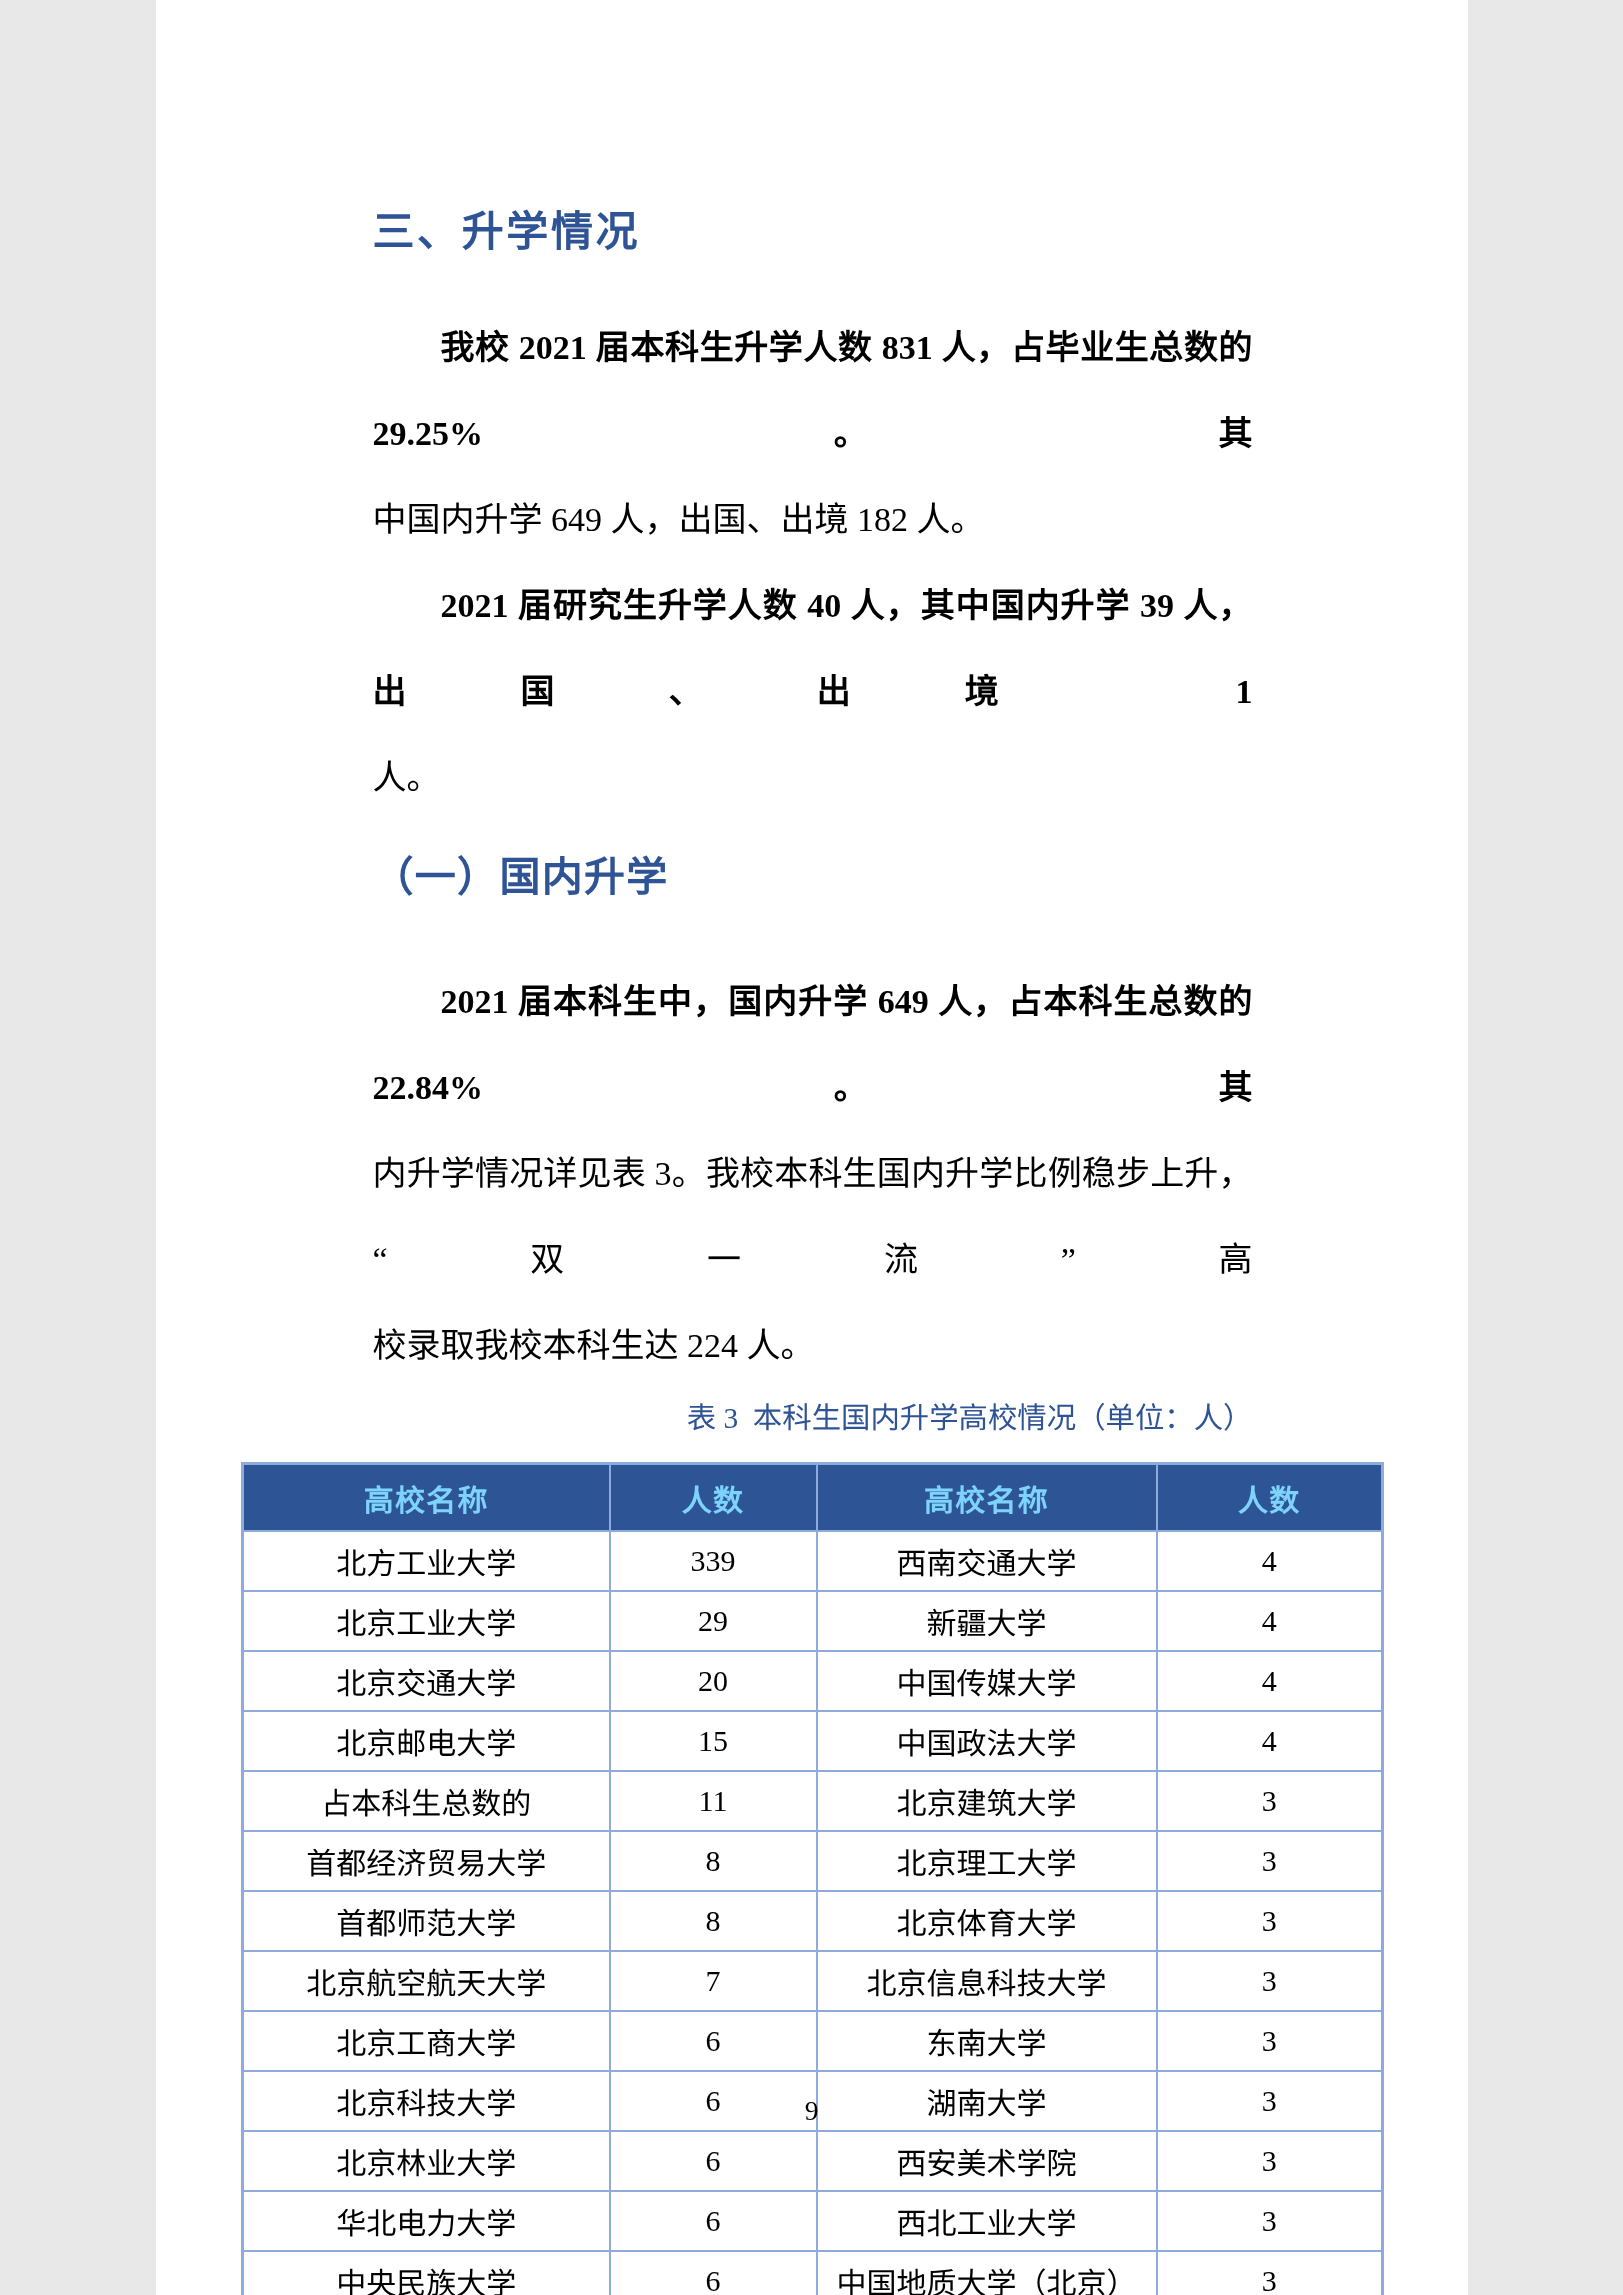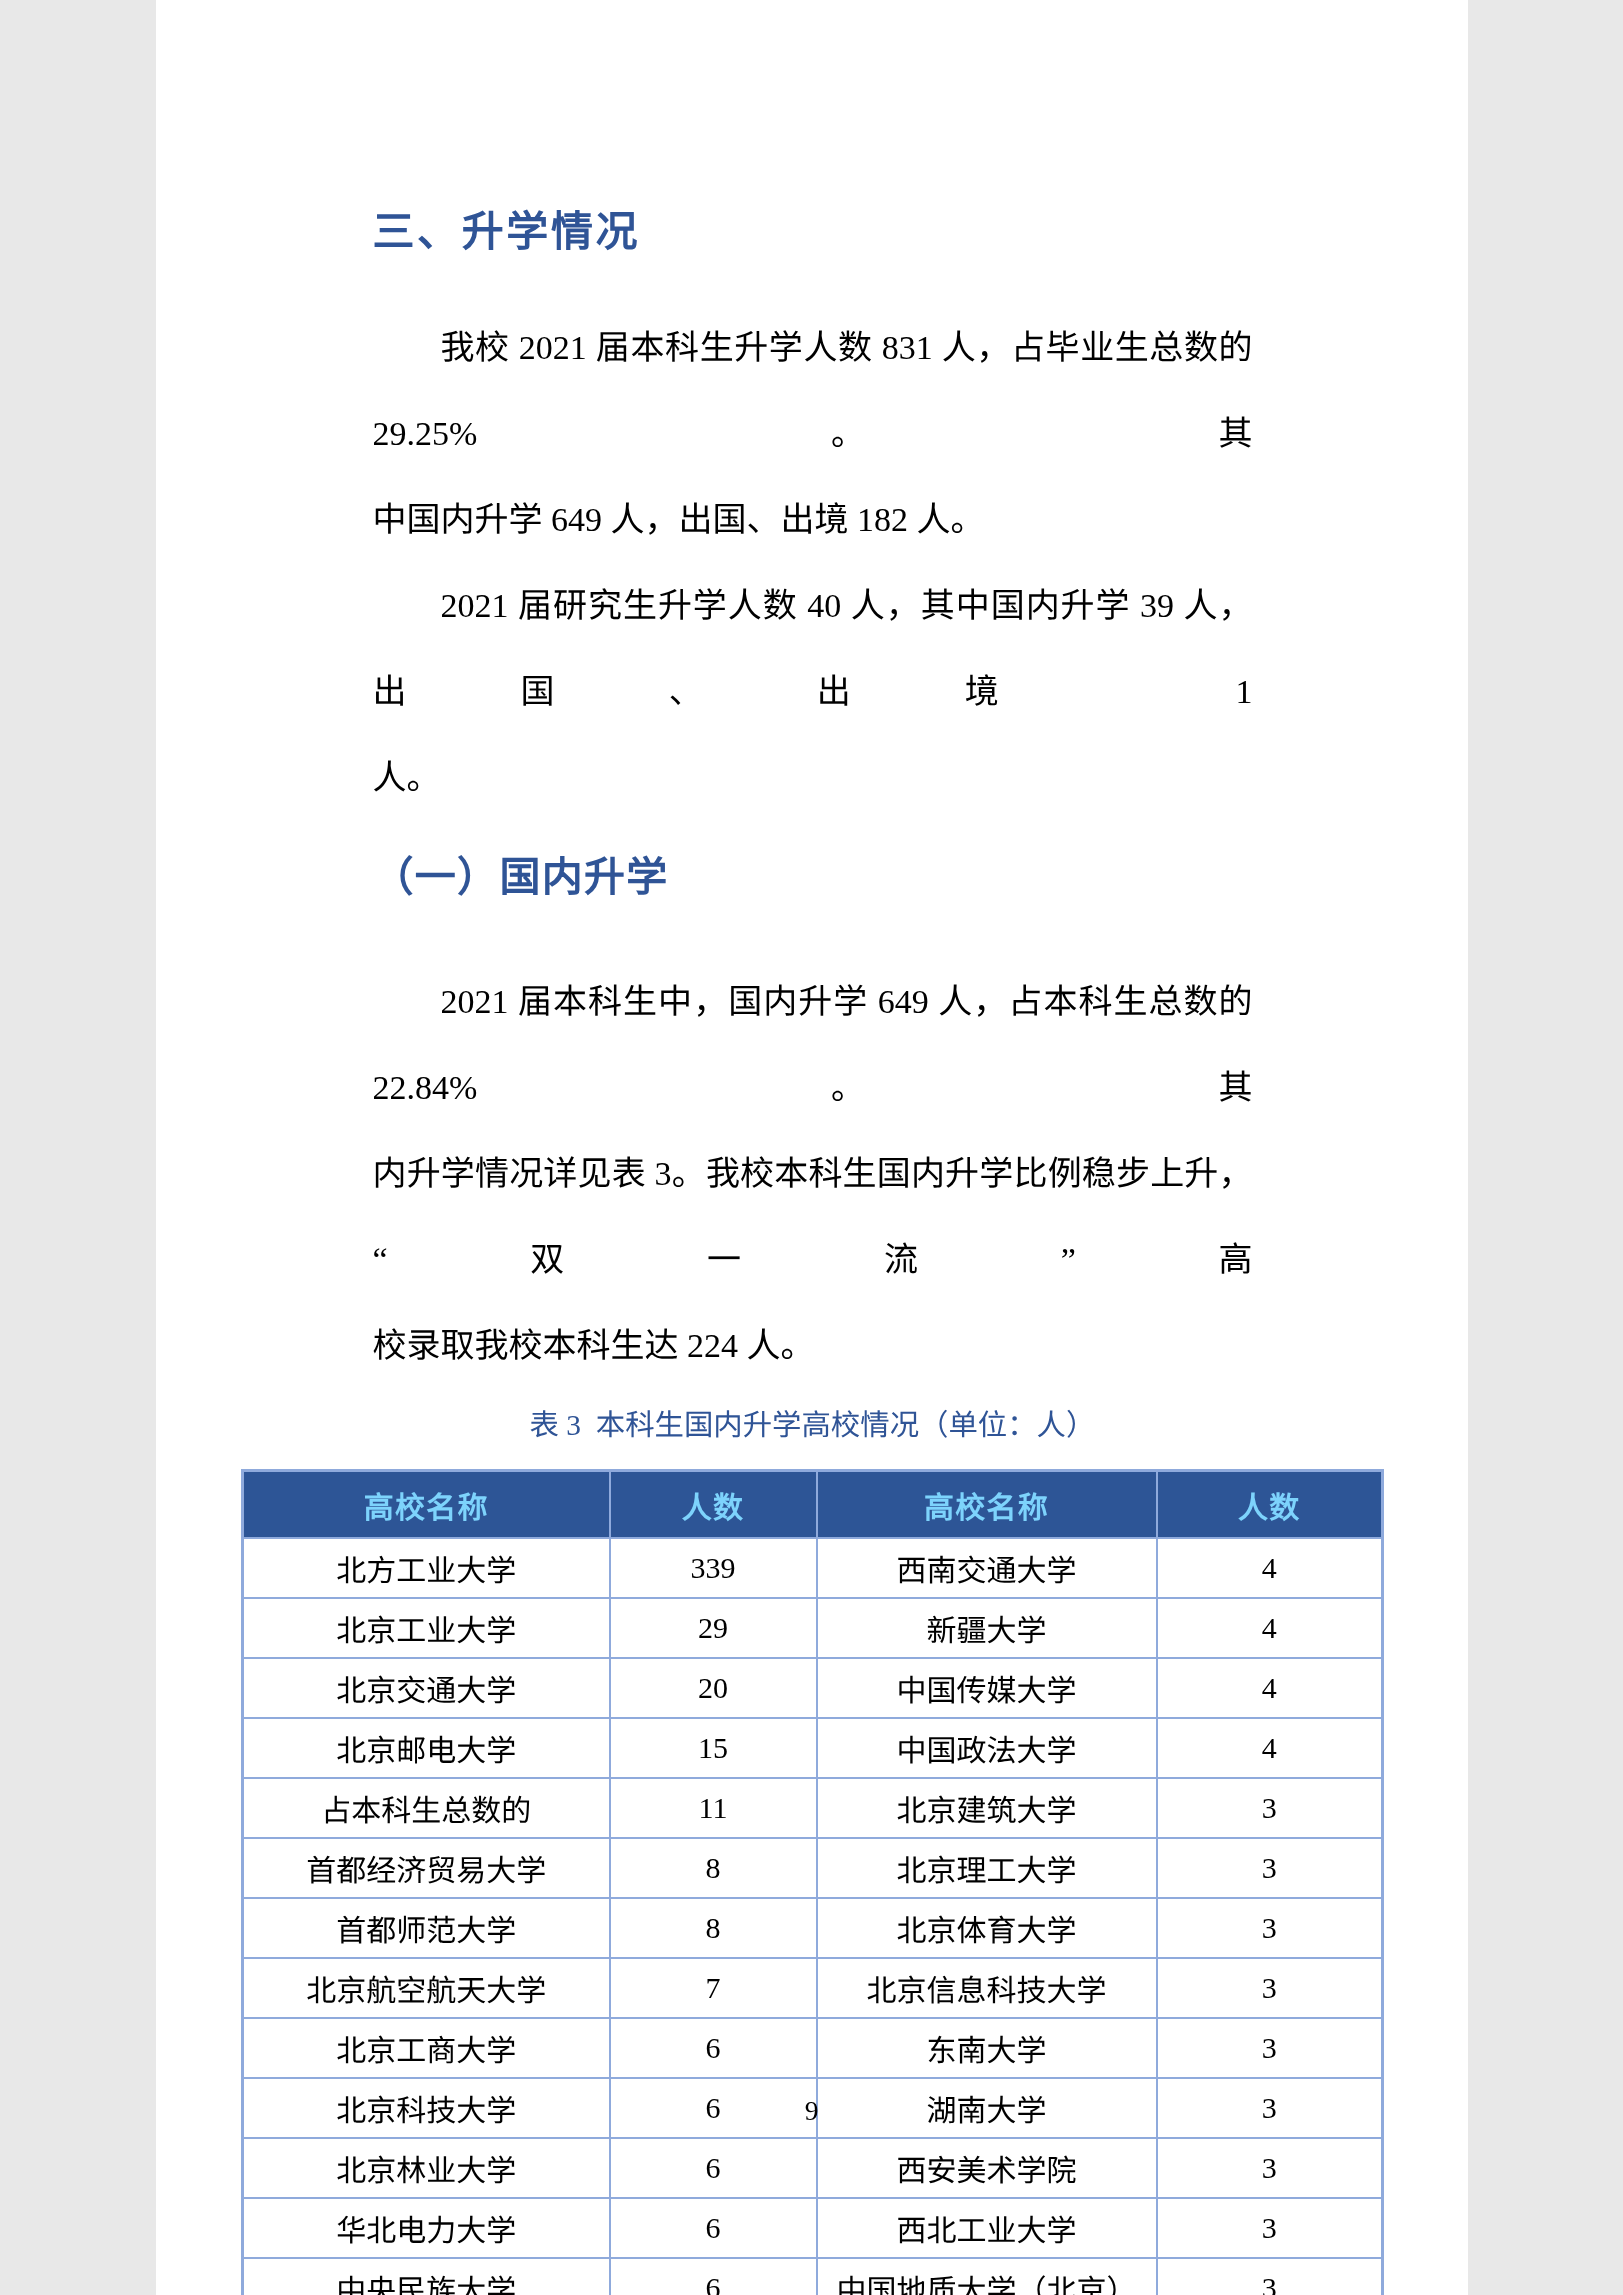--- a/index.html
+++ b/index.html
@@ -20,25 +20,25 @@
   }
   .h2{
     margin:32px 0 0 0;font-size:41px;line-height:1.2;font-weight:bold;
     color:var(--heading-blue);letter-spacing:1.3px;
   }
   .para{font-size:34px;line-height:86px;}
   .para-1{margin-top:49px;}
   .para-2{margin-top:0;}
   .para-3{margin-top:57px;}
   .line{text-align:justify;text-align-last:justify;}
-  .line.indent{text-indent:68px;}
+  .line.indent{text-indent:68px;font-weight:bold;}
   .line.last{text-align-last:left;}
   .table-caption{
-    margin-top:17px;font-size:29.4px;line-height:39px;color:var(--heading-blue);
-    text-align:center;white-space:pre-wrap;font-weight:normal;
+    margin-top:10px;font-size:29.4px;line-height:39px;color:var(--heading-blue);
+    text-align:right;white-space:pre-wrap;font-weight:normal;
   }
   .table-wrap{margin-top:23.6px;display:flex;justify-content:center;}
   table.uni-table{
     border-collapse:collapse;table-layout:fixed;width:1140px;
     border:3.3px solid var(--table-border);
   }
   .uni-table th,.uni-table td{
     border:2px solid var(--table-border);text-align:center;vertical-align:middle;
     padding:0 3.9px;overflow:hidden;
   }

